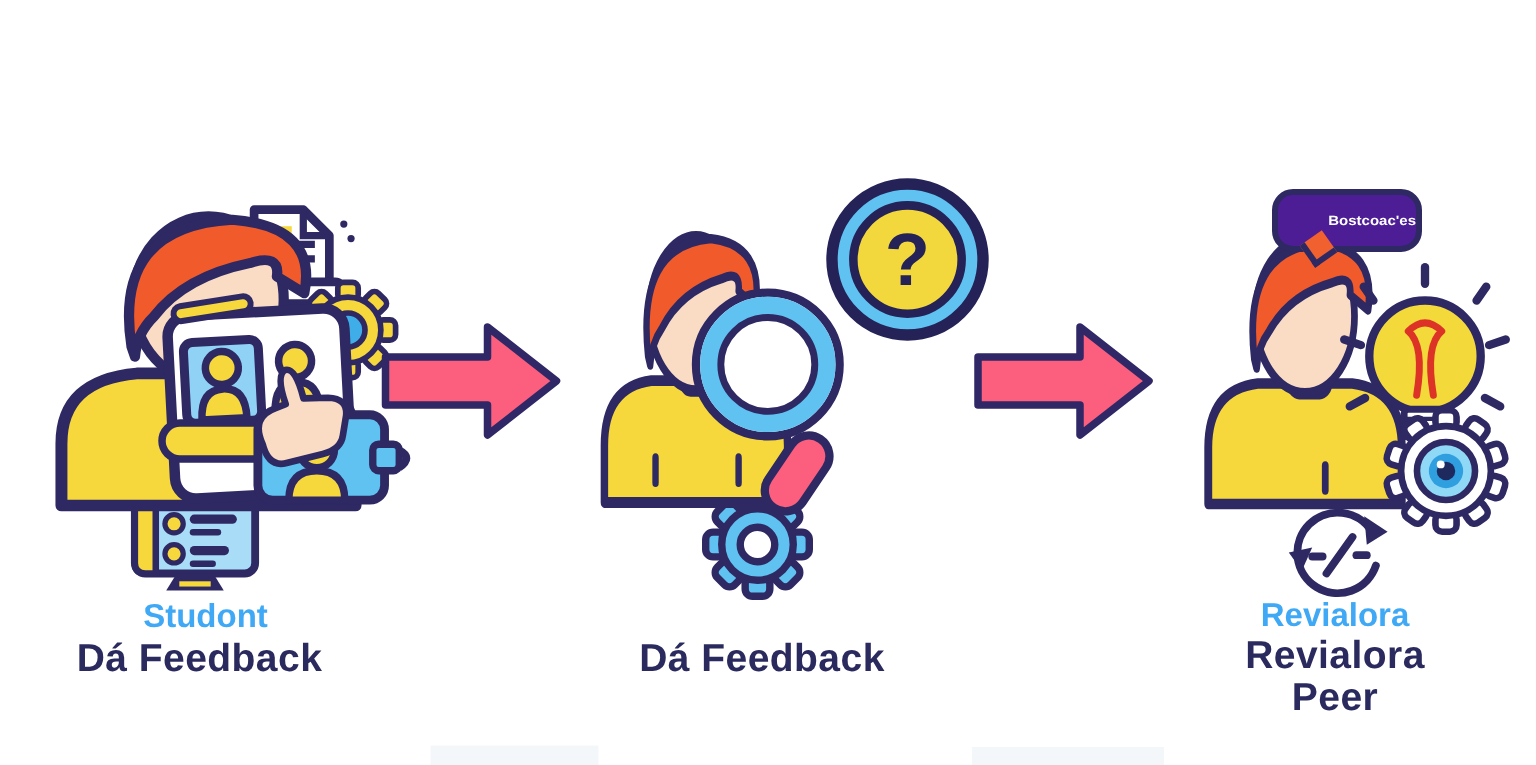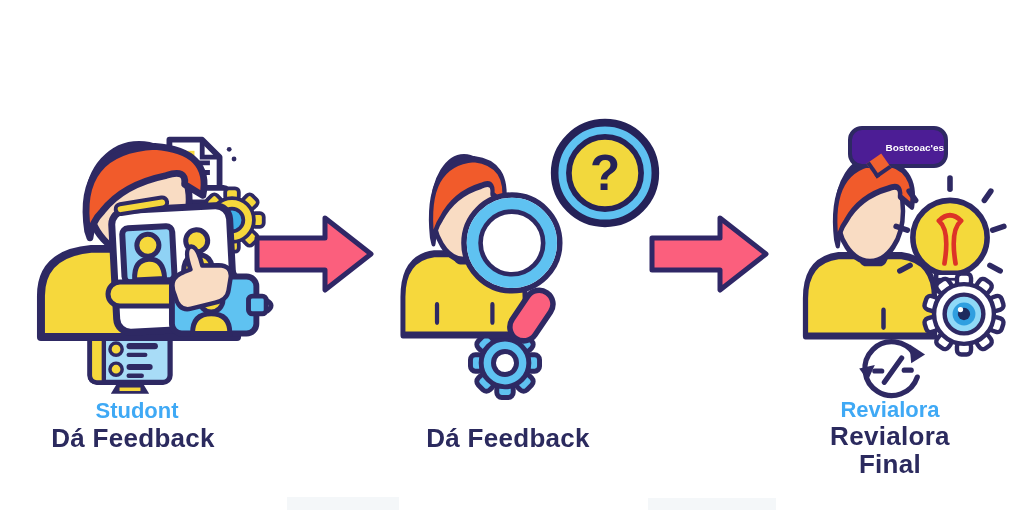--- a/index.html
+++ b/index.html
@@ -221,18 +221,18 @@
   <svg class="abs" style="left:852px;top:332px" width="82" height="78" viewBox="0 0 90 90">
     <path d="M70 26 A31 31 0 1 0 73 52" fill="none" stroke="#2E2963" stroke-width="6" stroke-linecap="round"></path>
     <polygon points="6,42 24,38 16,56" fill="#2E2963"></polygon>
     <polygon points="64,14 82,26 66,36" fill="#2E2963"></polygon>
     <line x1="35" y1="58" x2="55" y2="30" stroke="#2E2963" stroke-width="6" stroke-linecap="round"></line>
     <line x1="24" y1="45" x2="32" y2="45" stroke="#2E2963" stroke-width="6" stroke-linecap="round"></line>
     <line x1="58" y1="44" x2="66" y2="44" stroke="#2E2963" stroke-width="6" stroke-linecap="round"></line>
   </svg>
   <div class="abs subtitle" style="left:790px;top:397px">Revialora</div>
   <div class="abs label" style="left:770px;top:422px">Revialora</div>
-  <div class="abs label" style="left:770px;top:450px">Final</div>
+  <div class="abs label" style="left:770px;top:450px">Peer</div>
 
   <div class="abs strip" style="left:287px;top:497px;width:112px;height:13px"></div>
   <div class="abs strip" style="left:648px;top:498px;width:128px;height:12px"></div>
 
 </div>
 
 </body></html>

